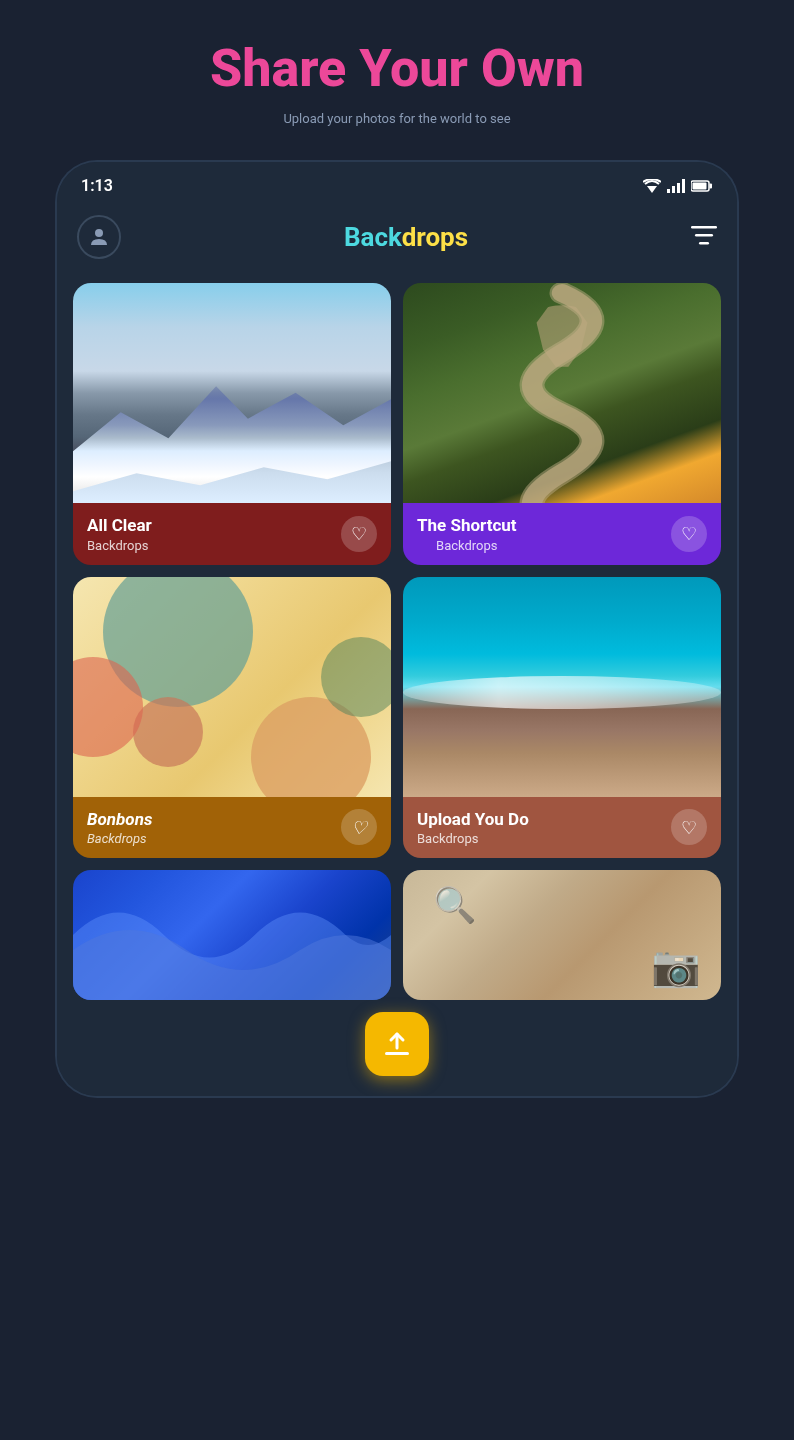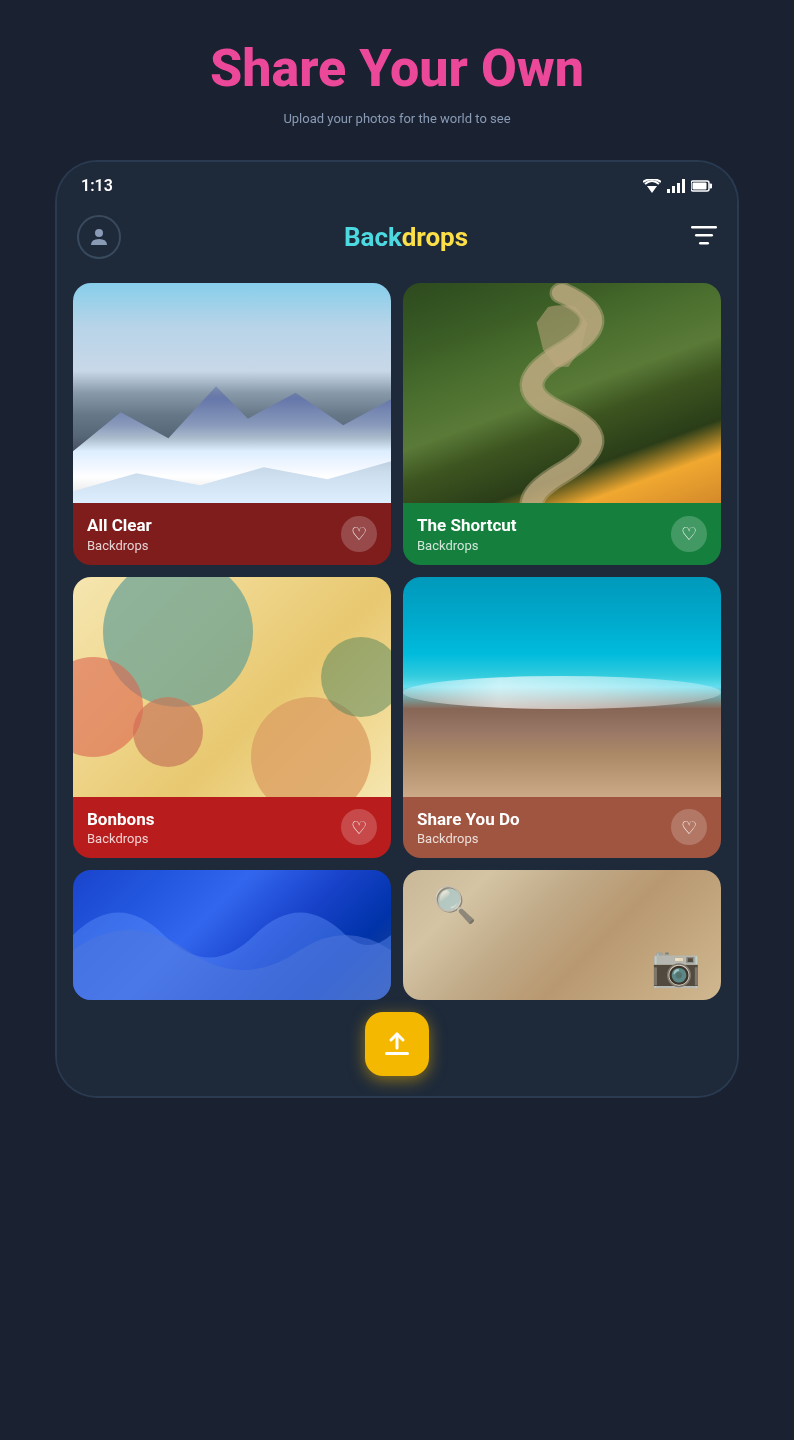--- a/index.html
+++ b/index.html
@@ -284,22 +284,22 @@
     }
 
     .card-footer {
       padding: 12px 14px;
       display: flex;
       align-items: center;
       justify-content: space-between;
     }
 
     .card-footer.green { background: #7f1d1d; }
-    .card-footer.olive { background: #15803d; }
-    .card-footer.grass { background: #b91c1c; }
+    .card-footer.olive { background: #6d28d9; text-align: center; }
+    .card-footer.grass { background: #a16207; font-style: italic; }
     .card-footer.terracotta { background: #a05540; }
 
     .card-title {
       font-size: 17px;
       font-weight: 700;
       color: #ffffff;
       line-height: 1.2;
     }
 
     .card-subtitle {
@@ -455,21 +455,21 @@
         </div>
       </div>
     </div>
 
     <div class="card">
       <div class="card-image">
         <div class="shore-bg"></div>
       </div>
       <div class="card-footer terracotta">
         <div>
-          <div class="card-title">Share You Do</div>
+          <div class="card-title">Upload You Do</div>
           <div class="card-subtitle">Backdrops</div>
         </div>
         <div class="heart-btn">
           <span class="heart-icon">♡</span>
         </div>
       </div>
     </div>
 
     <div class="card bottom-partial">
       <div class="card-image" style="height:130px;">

